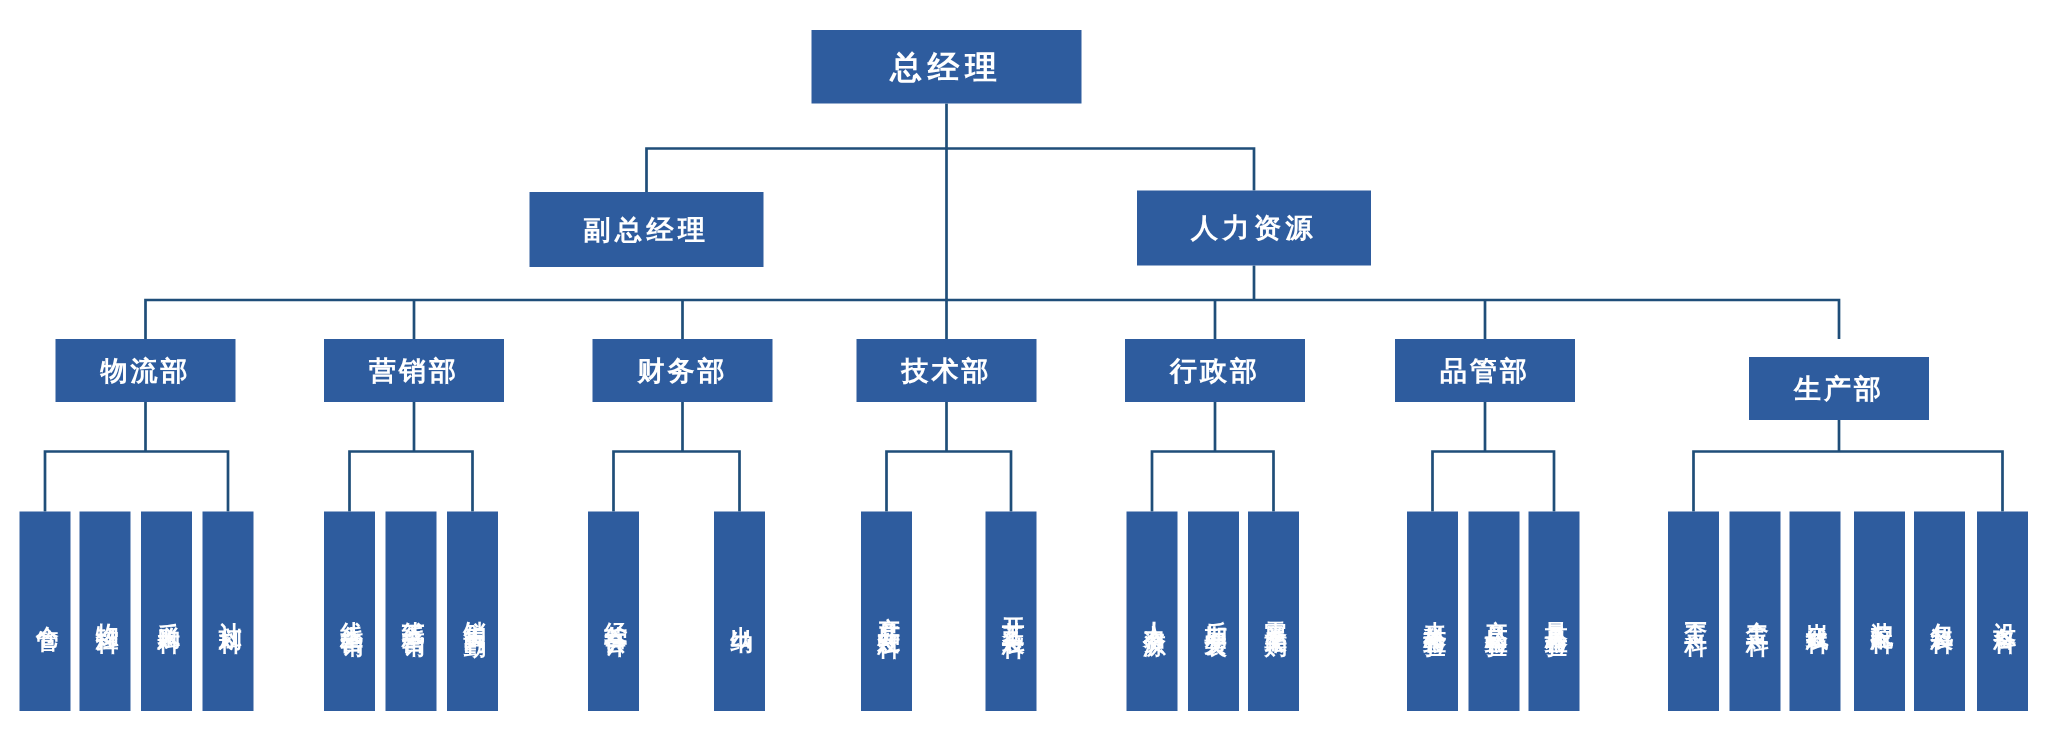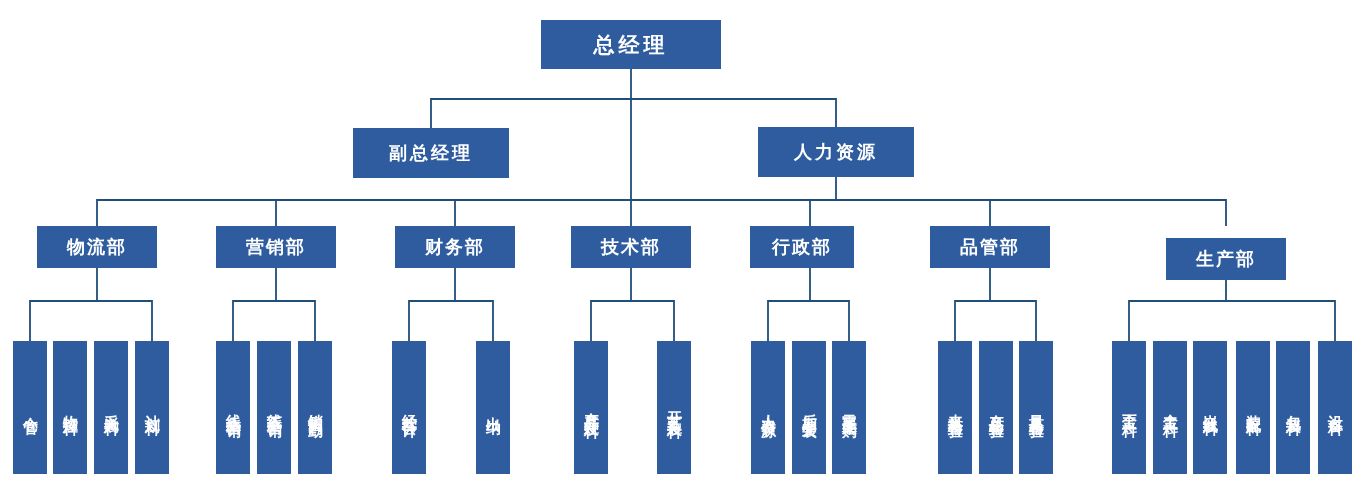--- a/index.html
+++ b/index.html
@@ -67,21 +67,21 @@
 
   <div class="node lvl2" style="left:353px;top:128px;width:156px;height:50px;">副总经理</div>
 
   <div class="node lvl1" style="left:541px;top:20px;width:180px;height:49px;">总经理</div>
   <div class="node lvl2" style="left:758px;top:127px;width:156px;height:50px;">人力资源</div>
 
   <div class="node lvl3" style="left:37px;top:226px;width:120px;height:42px;">物流部</div>
   <div class="node lvl3" style="left:216px;top:226px;width:120px;height:42px;">营销部</div>
   <div class="node lvl3" style="left:571px;top:226px;width:120px;height:42px;">技术部</div>
   <div class="node lvl3" style="left:395px;top:226px;width:120px;height:42px;">财务部</div>
-  <div class="node lvl3" style="left:750px;top:226px;width:104px;height:42px;">行政部</div>
+  <div class="node lvl3" style="left:750px;top:226px;width:120px;height:42px;">行政部</div>
   <div class="node lvl3" style="left:930px;top:226px;width:120px;height:42px;">品管部</div>
   <div class="node lvl3" style="left:1166px;top:238px;width:120px;height:42px;">生产部</div>
 
   <div class="vnode" style="left:13px;top:341px;width:34px;height:133px;">仓管</div>
   <div class="vnode" style="left:53px;top:341px;width:34px;height:133px;">物控科</div>
   <div class="vnode" style="left:94px;top:341px;width:34px;height:133px;">采购科</div>
   <div class="vnode" style="left:135px;top:341px;width:34px;height:133px;">计划科</div>
 
   <div class="vnode" style="left:216px;top:341px;width:34px;height:133px;">线上营销</div>
   <div class="vnode" style="left:257px;top:341px;width:34px;height:133px;">线下营销</div>

